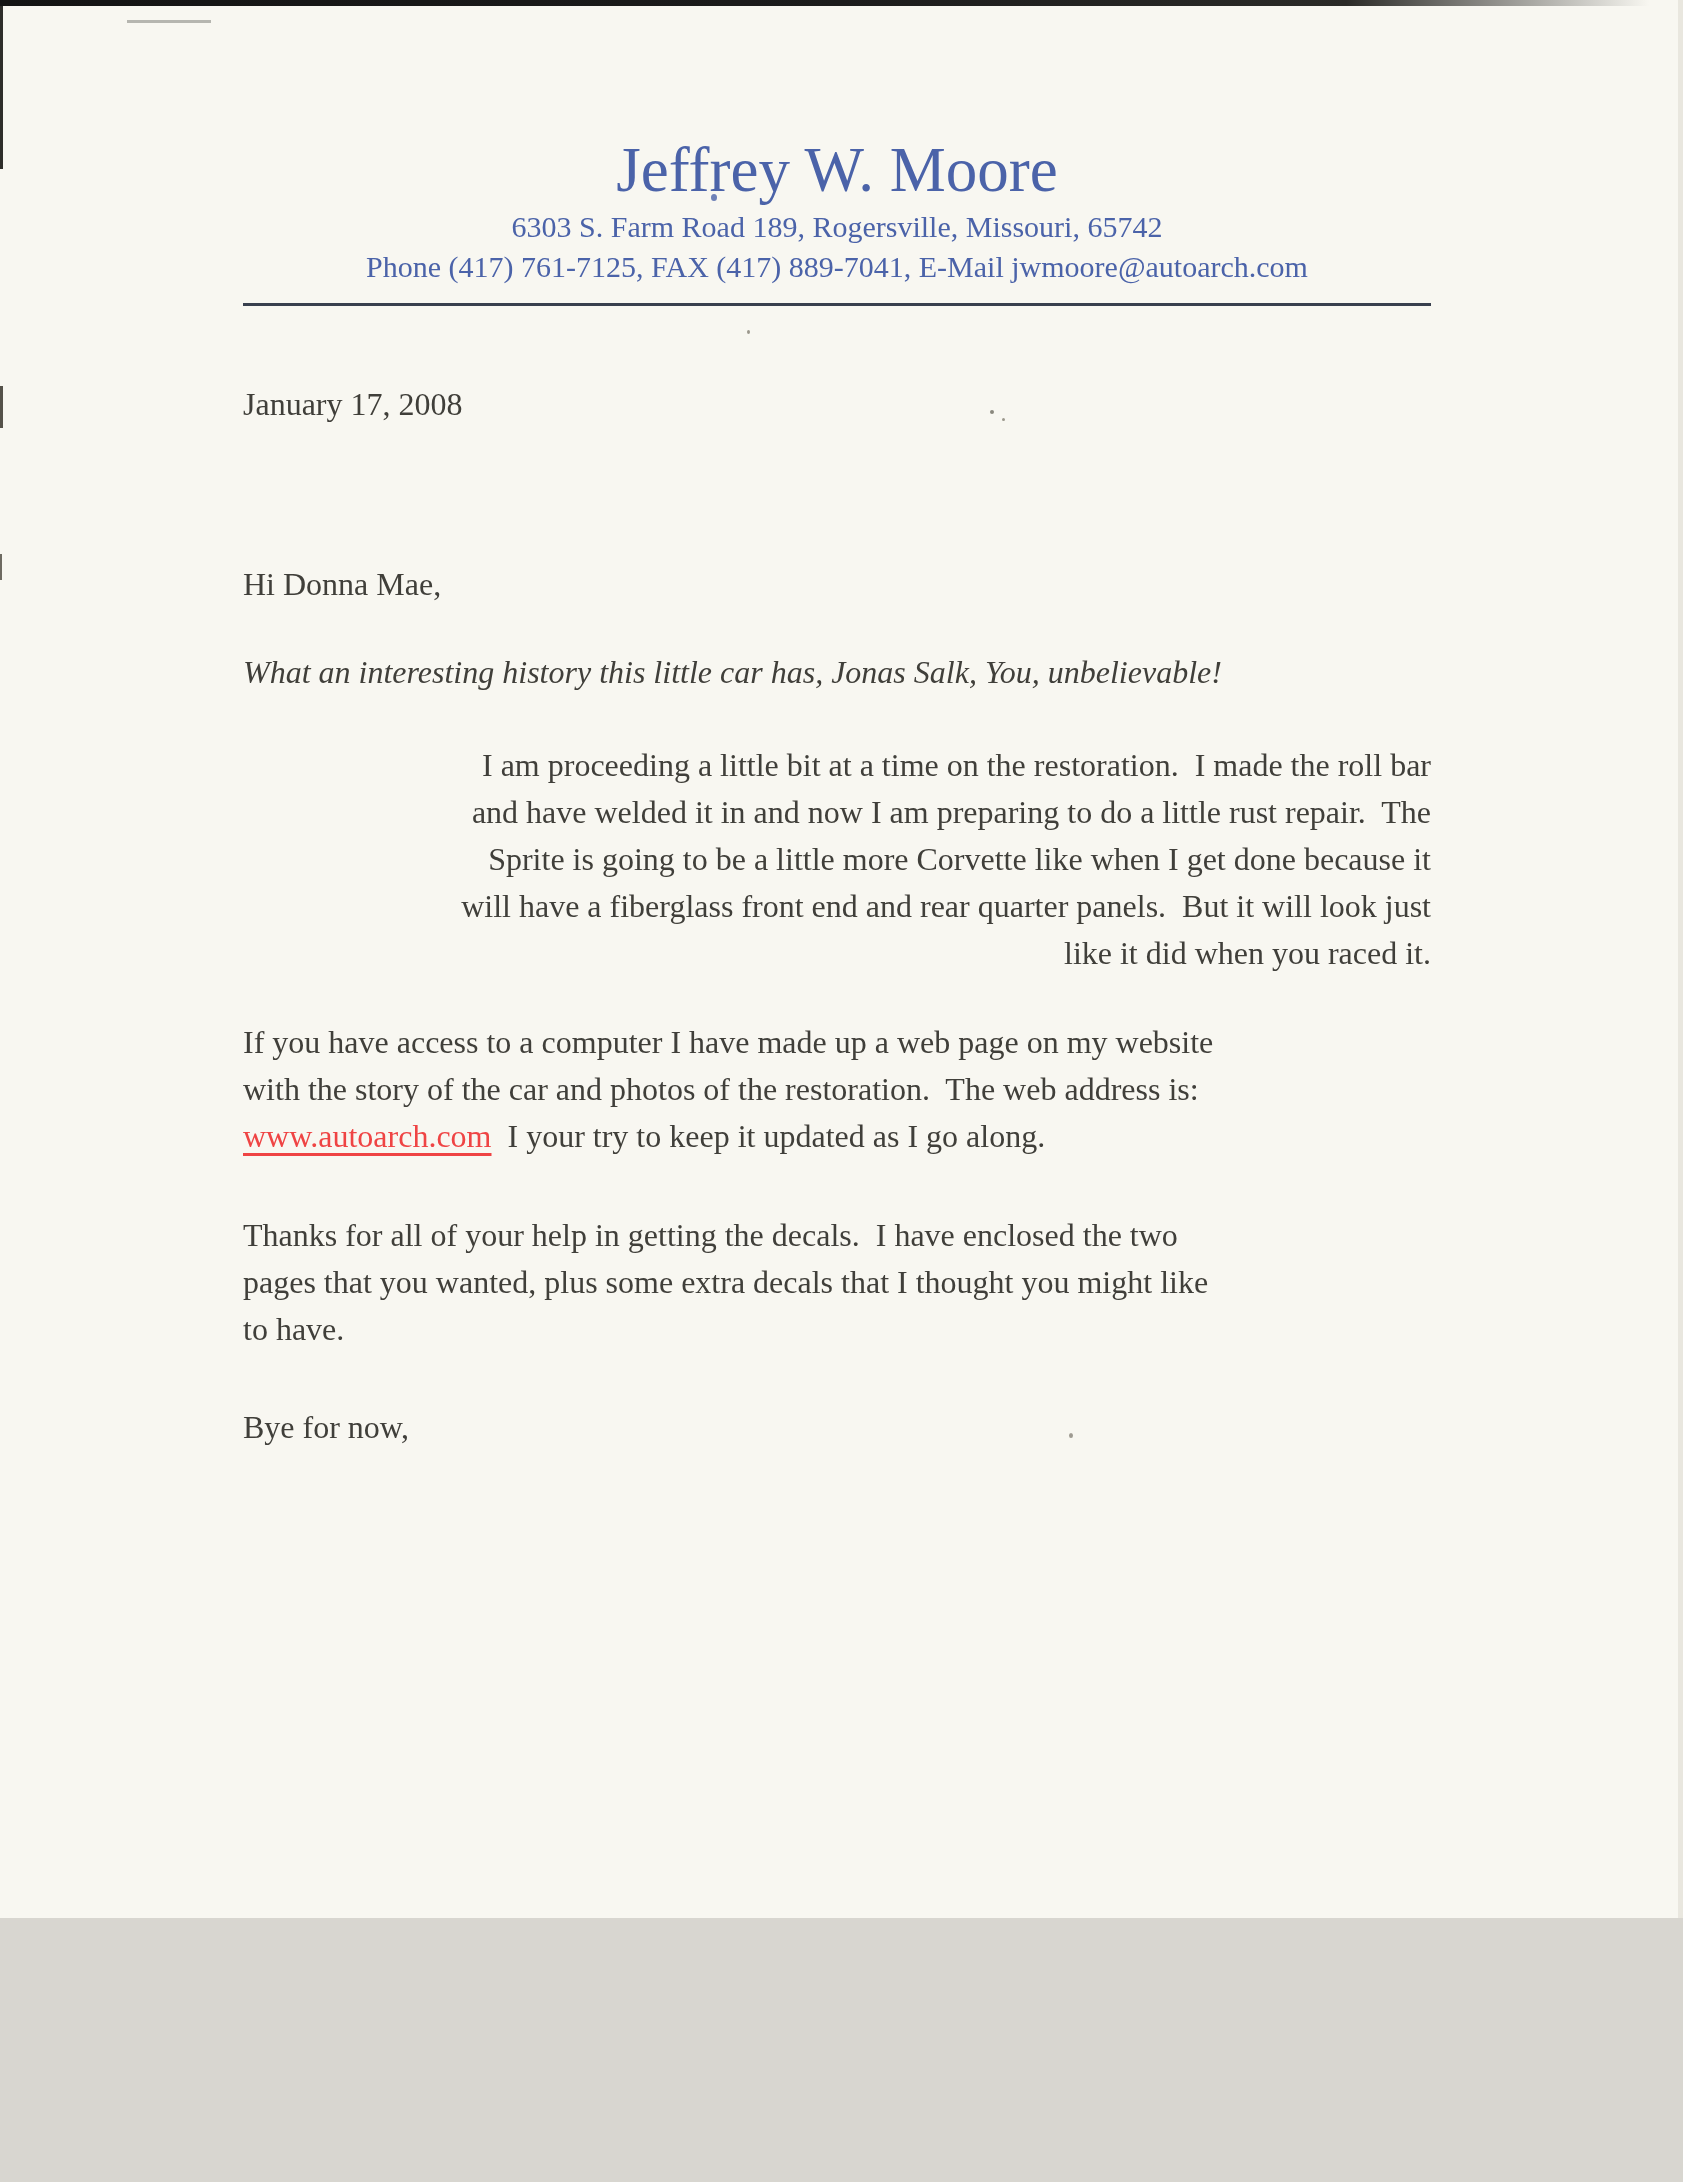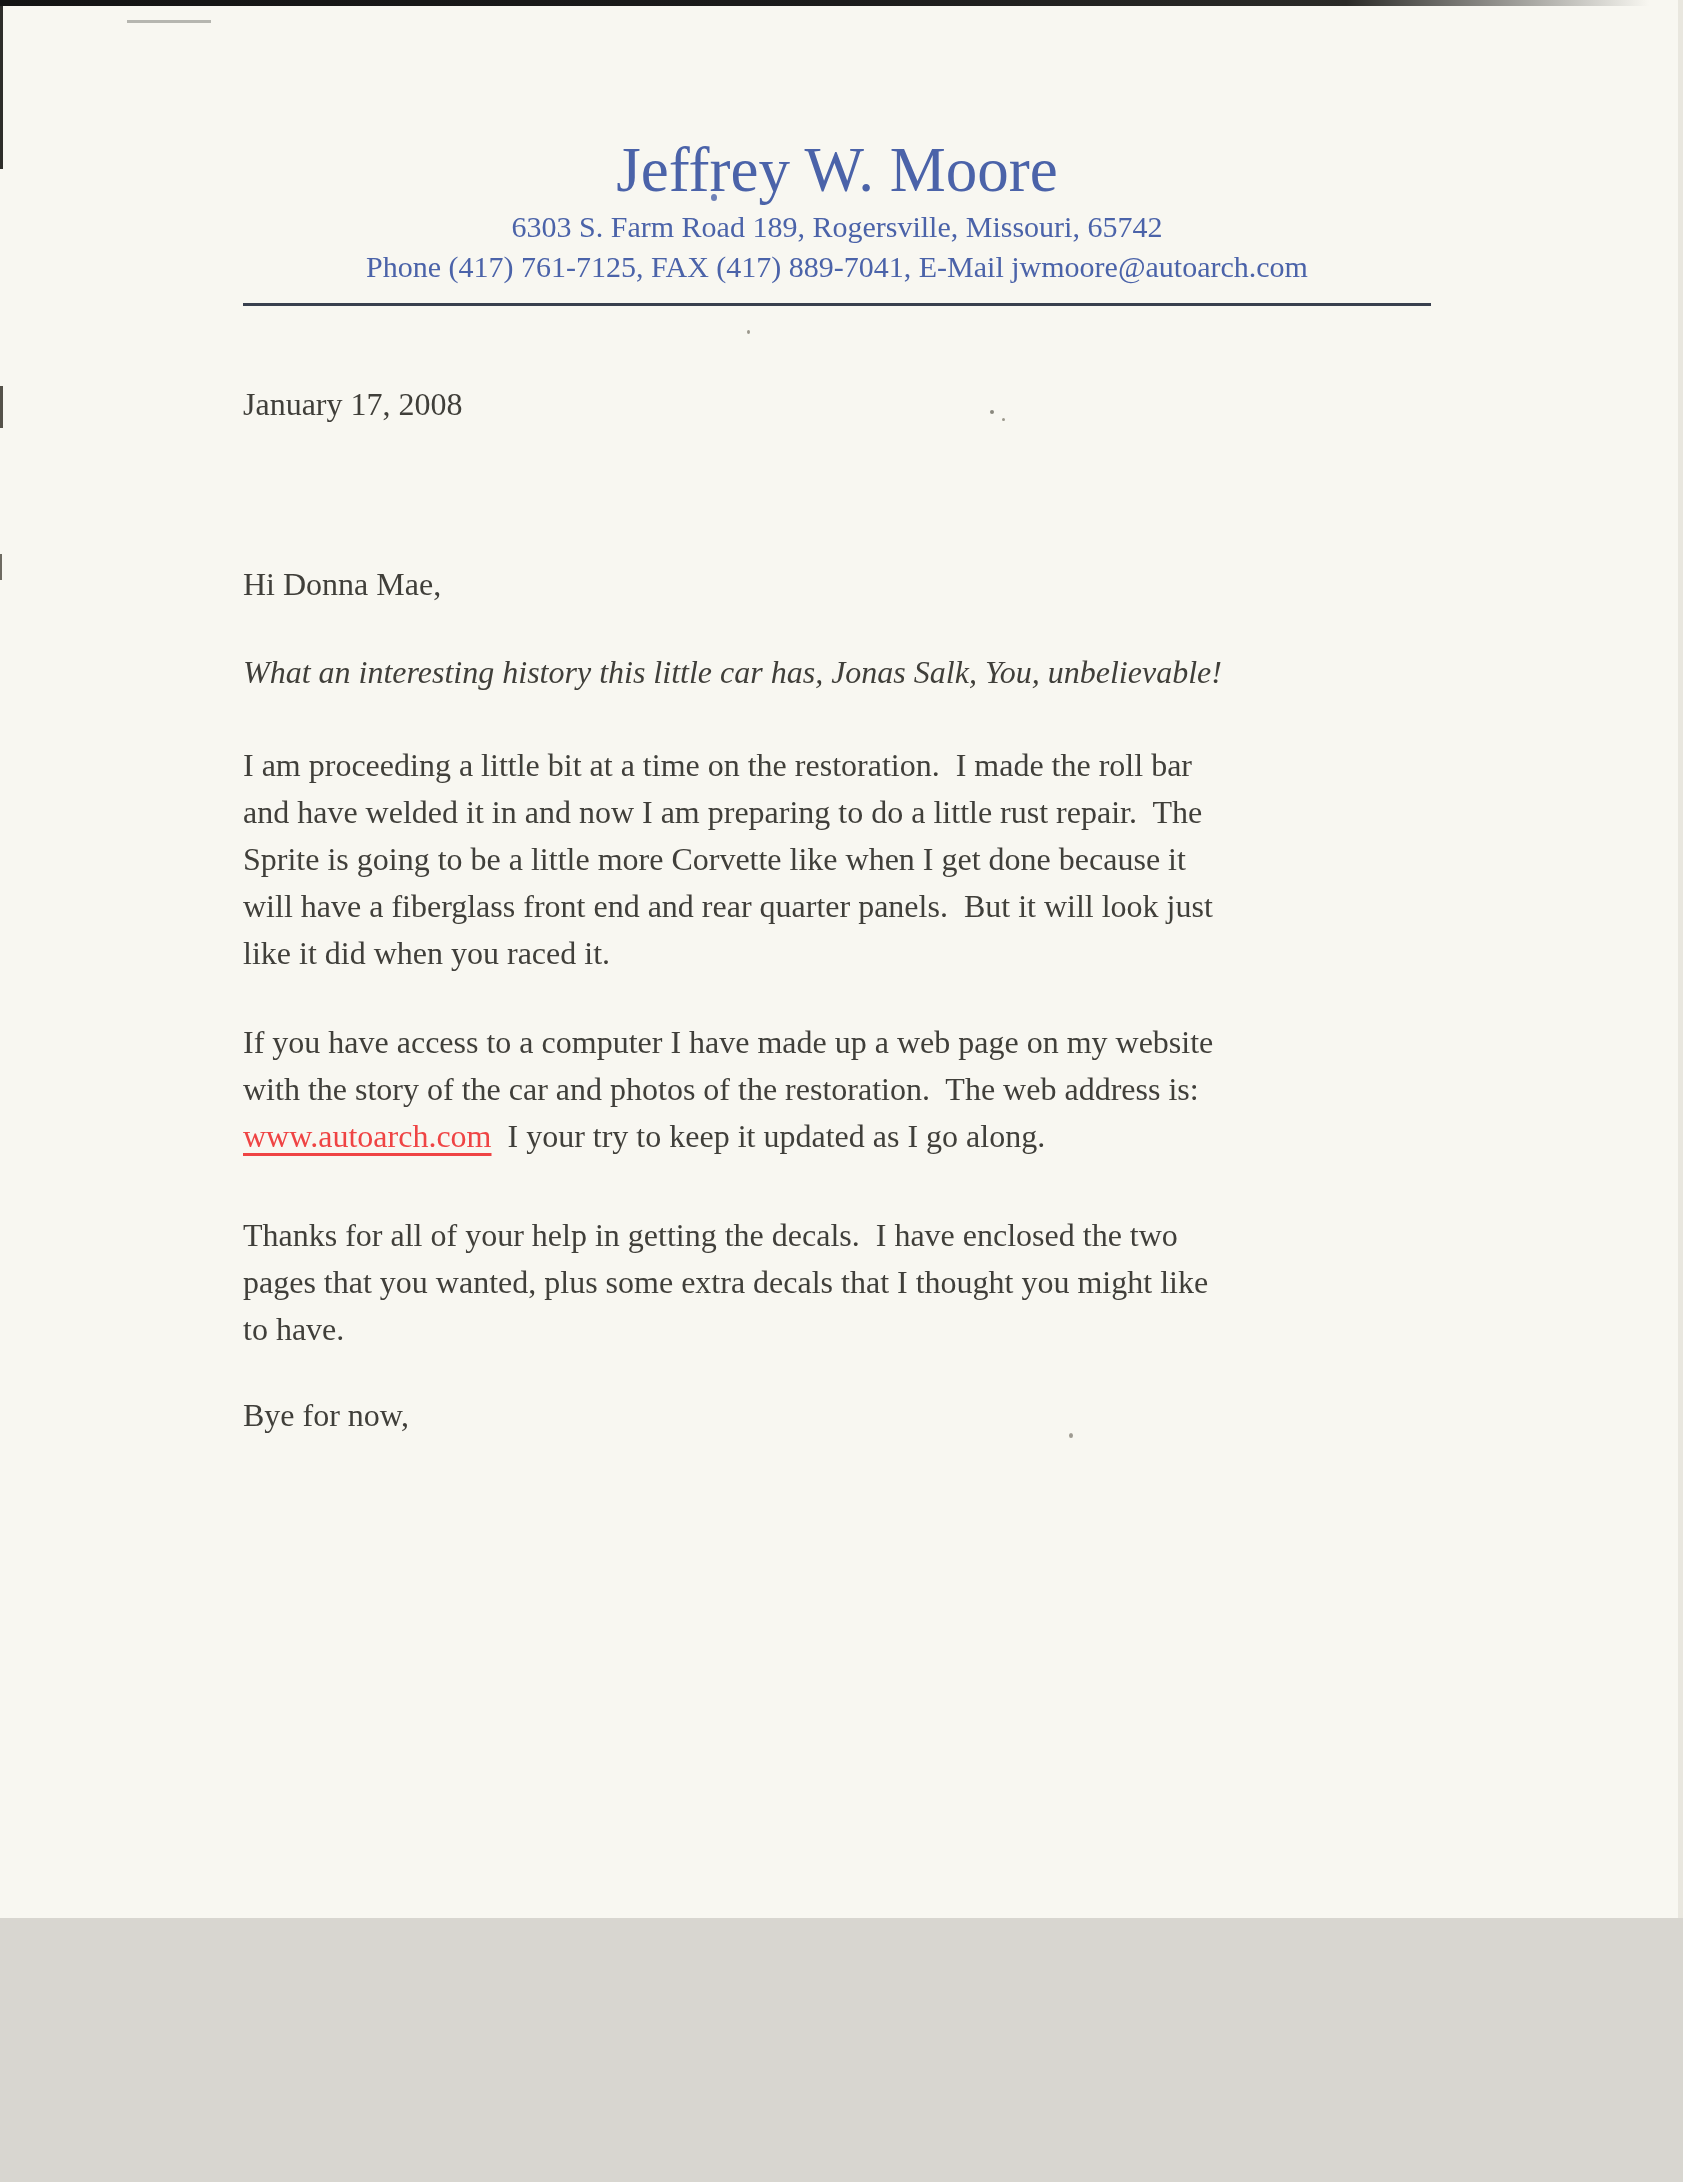--- a/index.html
+++ b/index.html
@@ -56,24 +56,24 @@
     width: 1188px;
     color: #403f3a;
     font-size: 32px;
     line-height: 47px;
   }
   .para, .date, .greeting, .closing { white-space: pre-wrap; }
   .date          { margin-top: 75px; }
   .greeting      { margin-top: 133px; }
   .para-fun      { margin-top: 46px; }
   .para-history  { margin-top: 41px; font-style: italic; }
-  .para-resto    { margin-top: 46px; }
+  .para-resto    { margin-top: 46px; text-align: right; }
   .para-website  { margin-top: 42px; }
   .para-thanks   { margin-top: 52px; }
-  .closing       { margin-top: 39px; }
+  .closing       { margin-top: 51px; }
   .weblink {
     color: #ef4444;
     text-decoration: underline;
     text-decoration-thickness: 2.5px;
     text-underline-offset: 6px;
     cursor: pointer;
   }
 </style>
 </head>
 <body>

